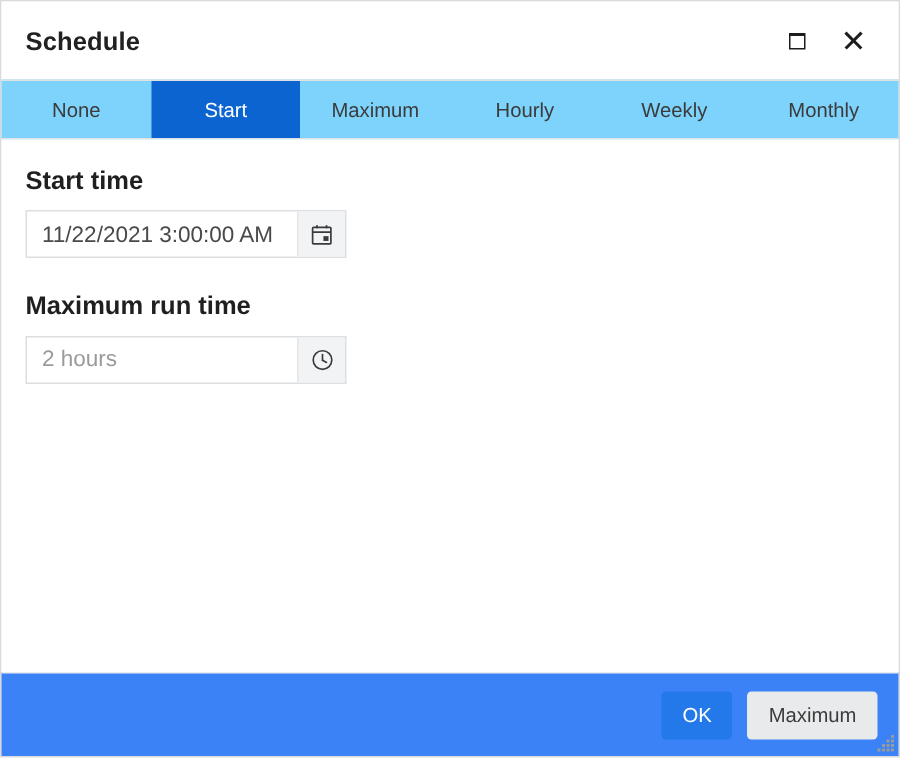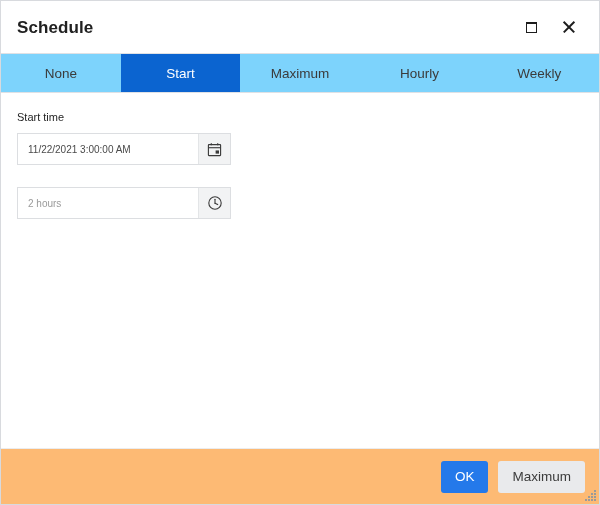--- a/index.html
+++ b/index.html
@@ -118,42 +118,42 @@
 
   
   .body {
     flex: 1 1 auto;
     padding: 18px 16px 0 16px;
     box-sizing: border-box;
     background: #ffffff;
   }
   .field-group { margin-bottom: 22px; }
   .field-label {
-    font-size: 11px;
-    font-weight: normal;
+    font-size: 17px;
+    font-weight: bold;
     color: #1f1f1f;
     margin-bottom: 9px;
     line-height: 1.2;
   }
   .input-wrap {
     display: flex;
     align-items: stretch;
     width: 214px;
     height: 32px;
     border: 1px solid #dcdee1;
     box-sizing: border-box;
     background: #ffffff;
   }
   .input-wrap input {
     flex: 1 1 auto;
     border: none;
     outline: none;
     background: transparent;
     font-family: "Liberation Sans", sans-serif;
-    font-size: 10px;
+    font-size: 15px;
     color: #4a4a4a;
     padding: 0 8px 0 10px;
     min-width: 0;
   }
   .input-wrap input::placeholder { color: #9a9a9a; }
   .input-btn {
     flex: 0 0 32px;
     width: 32px;
     background: #f2f3f4;
     border: none;
@@ -170,21 +170,21 @@
     flex: 0 0 56px;
     height: 56px;
     border-top: 1px solid #ebecee;
     display: flex;
     align-items: center;
     justify-content: flex-end;
     padding: 0 14px 0 0;
     box-sizing: border-box;
     gap: 10px;
     position: relative;
-    background: #fdba74;
+    background: #3b82f6;
   }
   .btn {
     height: 32px;
     min-width: 42px;
     padding: 0 14px;
     border: none;
     border-radius: 3px;
     font-family: "Liberation Sans", sans-serif;
     font-size: 13.5px;
     cursor: pointer;
@@ -224,20 +224,21 @@
       </button>
     </div>
   </div>
 
   <div class="tabstrip">
     <button class="tab">None</button>
     <button class="tab active">Start</button>
     <button class="tab">Maximum</button>
     <button class="tab">Hourly</button>
     <button class="tab">Weekly</button>
+    <button class="tab">Monthly</button>
   </div>
 
   <div class="body">
 
     <div class="field-group">
       <div class="field-label">Start time</div>
       <div class="input-wrap">
         <input type="text" value="11/22/2021 3:00:00 AM" style="">
         <button class="input-btn">
           <svg width="15" height="15" viewBox="0 0 16 16">
@@ -245,20 +246,21 @@
             <line x1="1.5" y1="6.1" x2="14.5" y2="6.1" stroke="#3a3a3a" stroke-width="1.2"></line>
             <line x1="4.6" y1="1.2" x2="4.6" y2="3.4" stroke="#3a3a3a" stroke-width="1.3"></line>
             <line x1="11.4" y1="1.2" x2="11.4" y2="3.4" stroke="#3a3a3a" stroke-width="1.3"></line>
             <rect x="9.2" y="9.0" width="3.6" height="3.4" fill="#3a3a3a"></rect>
           </svg>
         </button>
       </div>
     </div>
 
     <div class="field-group">
+      <div class="field-label">Maximum run time</div>
       <div class="input-wrap">
         <input type="text" placeholder="2 hours" style="">
         <button class="input-btn">
           <svg width="16" height="16" viewBox="0 0 16 16">
             <circle cx="8" cy="8" r="6.2" fill="none" stroke="#3a3a3a" stroke-width="1.1"></circle>
             <line x1="8" y1="4.3" x2="8" y2="8.2" stroke="#3a3a3a" stroke-width="1.1" stroke-linecap="round"></line>
             <line x1="8" y1="8.2" x2="10.7" y2="9.6" stroke="#3a3a3a" stroke-width="1.1" stroke-linecap="round"></line>
           </svg>
         </button>
       </div>

